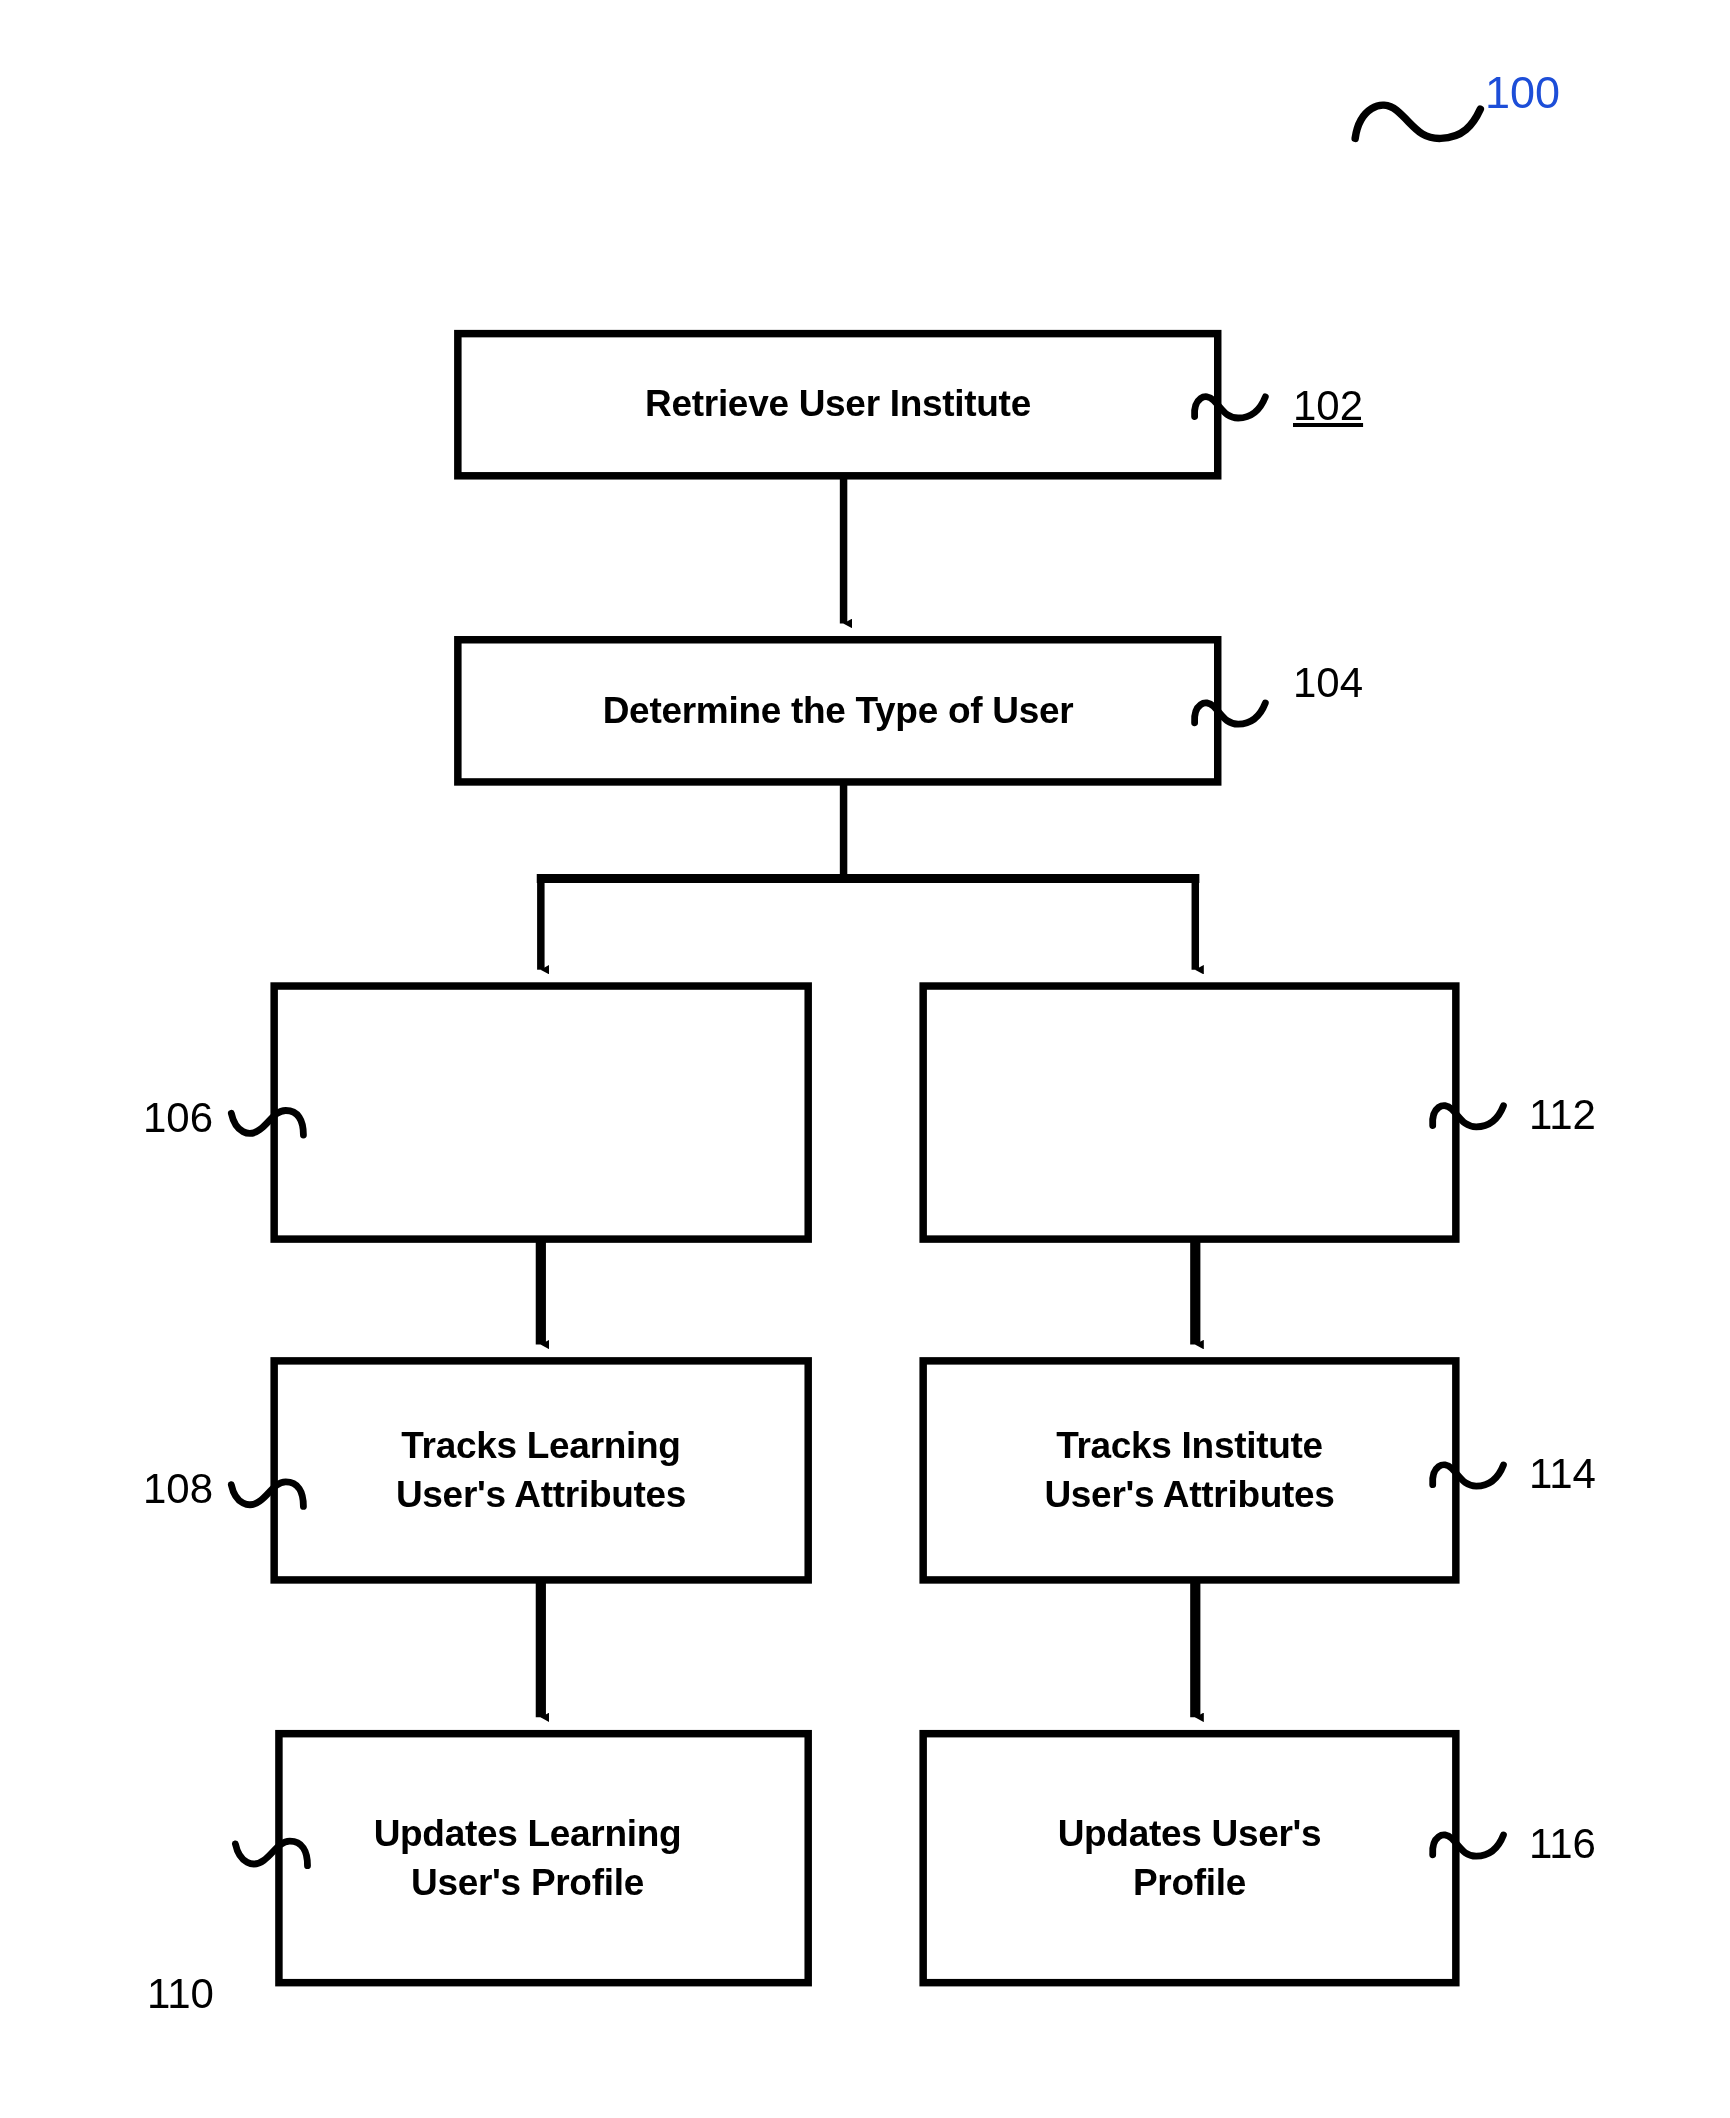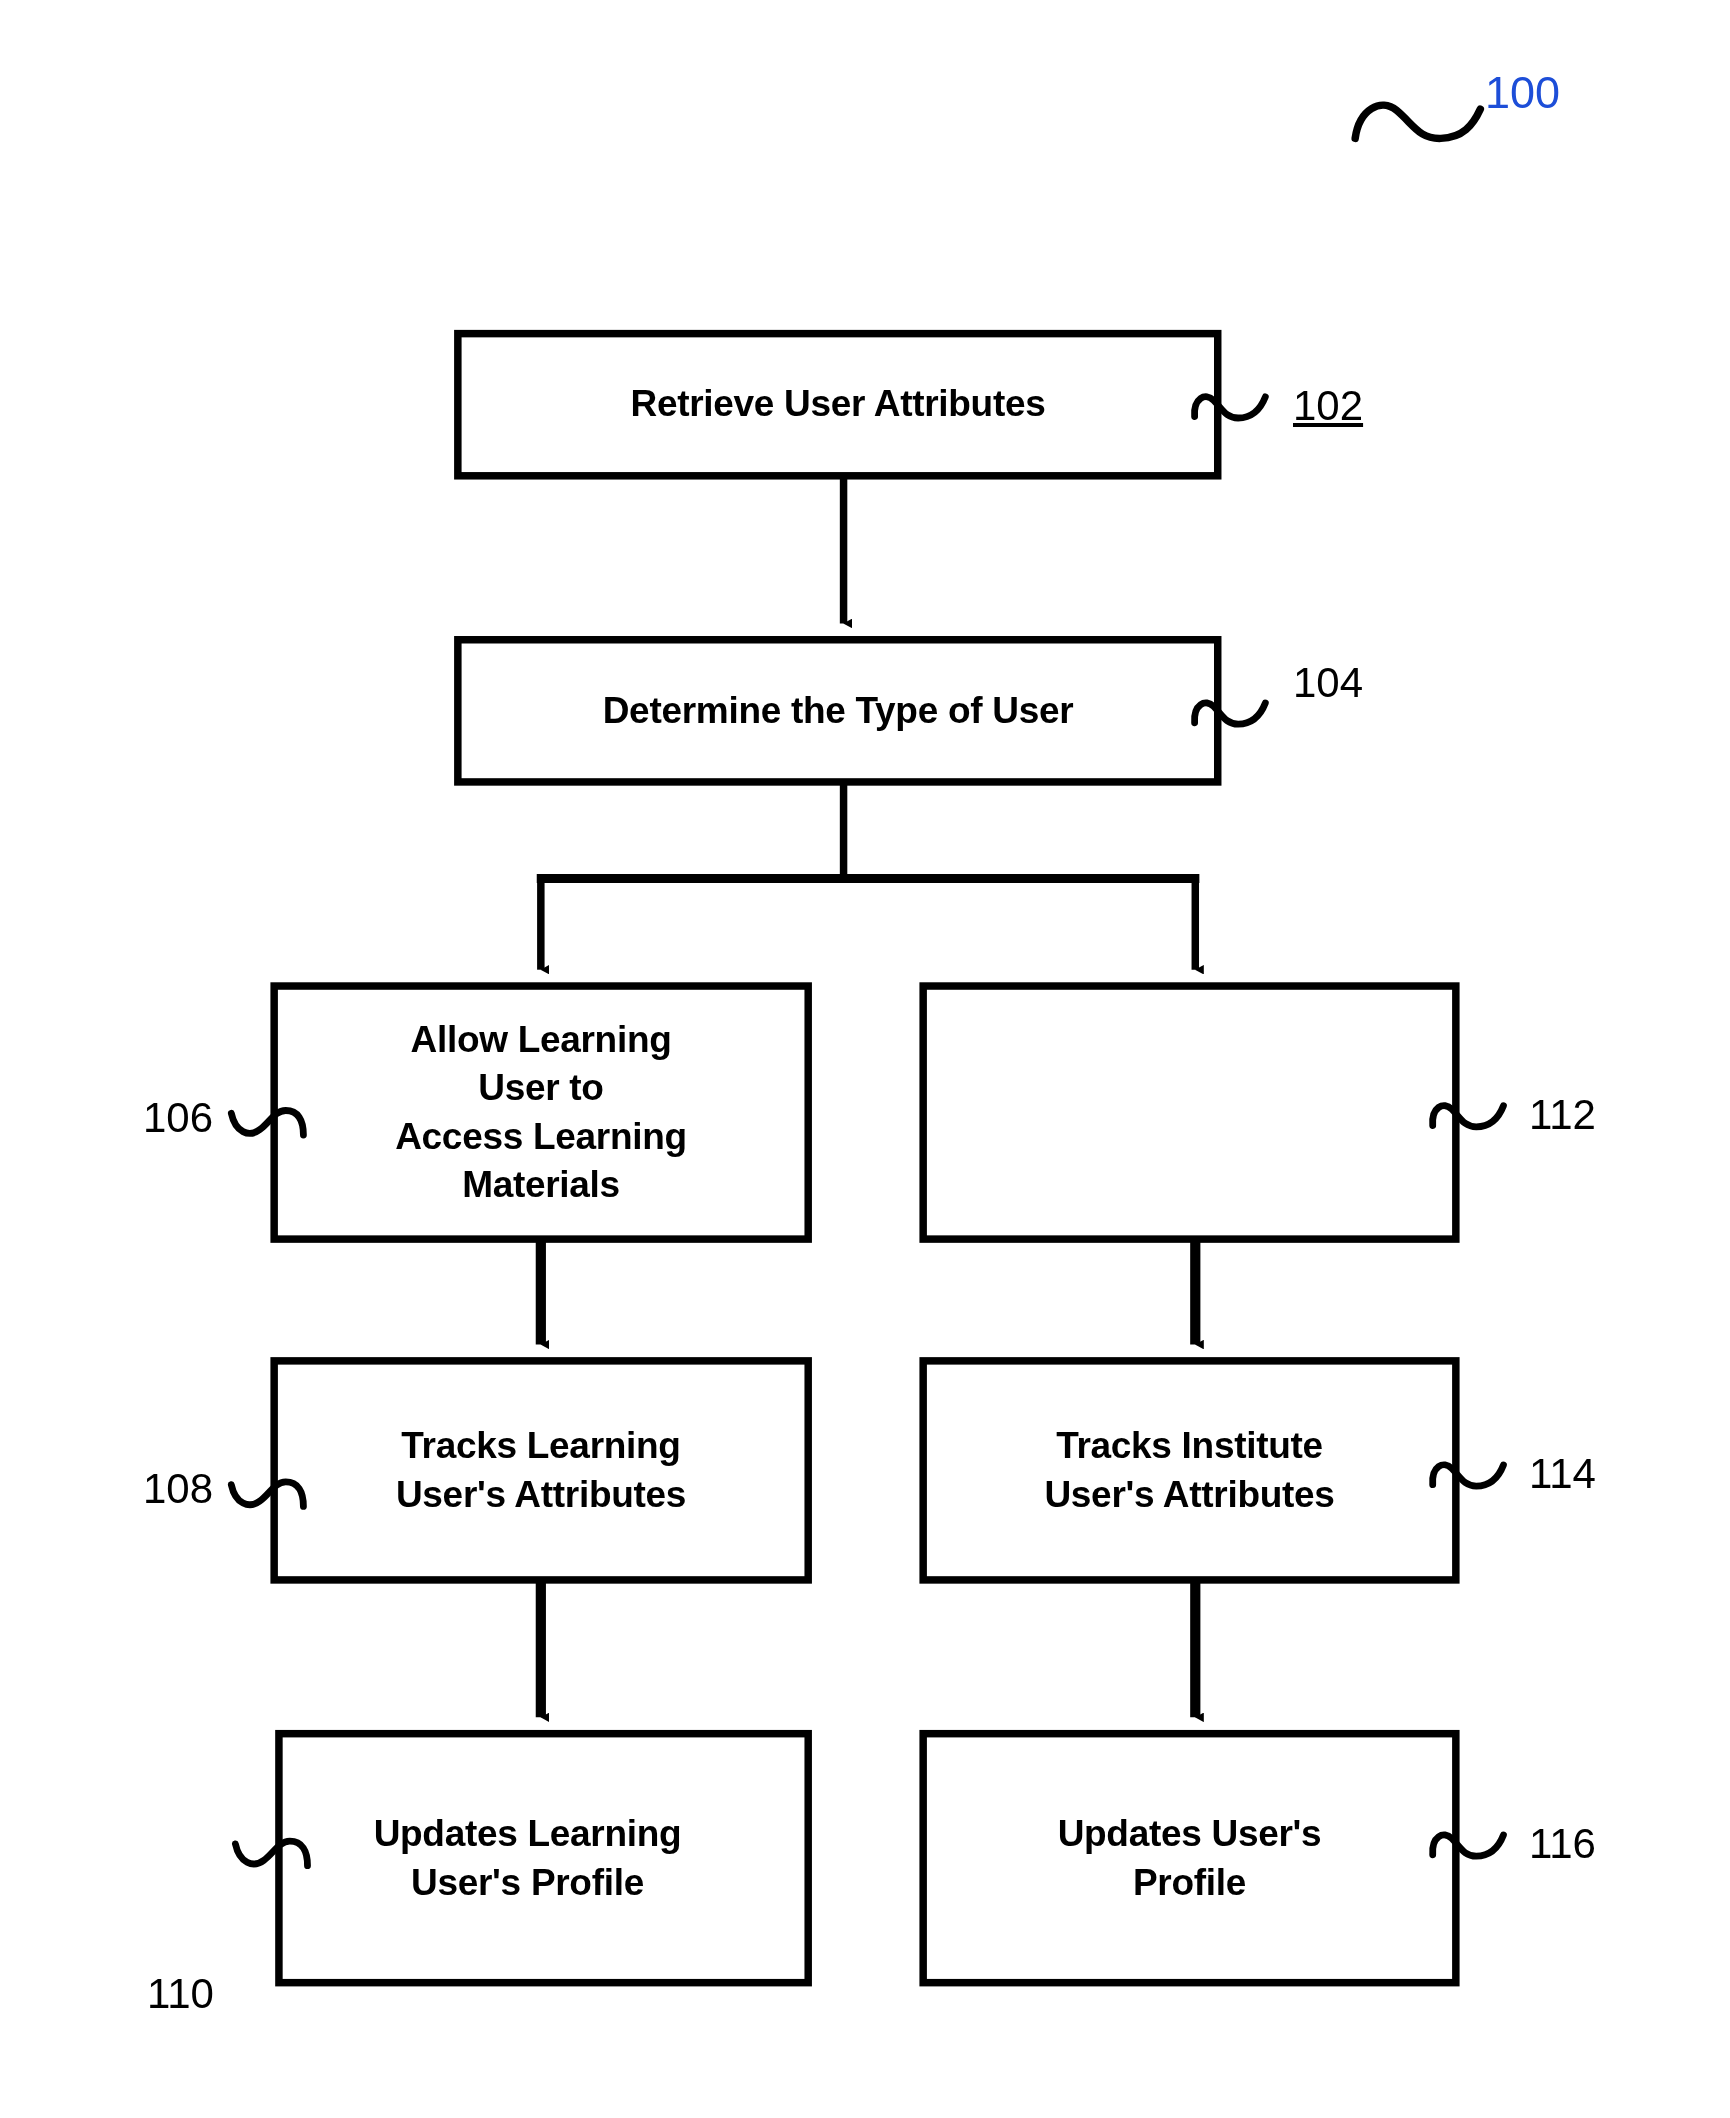--- a/index.html
+++ b/index.html
@@ -163,28 +163,24 @@
 
     <g>
       <path d="M 2106 2726 C 2104 2699, 2122 2690, 2134 2702 C 2146 2714, 2152 2728, 2170 2728
                C 2191 2728, 2203 2715, 2210 2697" fill="none" stroke="#000000" stroke-width="10" stroke-linecap="round" stroke-linejoin="round"></path>
     </g>
 
   </svg>
 
   <div class="fig-num" style="left:1485px; top:70px;">100</div>
 
-  <div class="box-label" style="left:458px; top:333px; width:760px; height:142px;">Retrieve User Attributes</div>
+  <div class="box-label" style="left:458px; top:333px; width:760px; height:142px;">Retrieve User Institute</div>
 
   <div class="box-label" style="left:458px; top:640px; width:760px; height:142px;">Determine the Type of User</div>
 
-  <div class="box-label" style="left:274px; top:986px; width:534px; height:253px;">Allow Learning
-User to
-Access Learning
-Materials</div>
 
   <div class="box-label" style="left:274px; top:1361px; width:534px; height:219px;">Tracks Learning
 User's Attributes</div>
 
   <div class="box-label" style="left:263px; top:1734px; width:529px; height:249px;">Updates Learning
 User's Profile</div>
 
 
   <div class="box-label" style="left:923px; top:1361px; width:533px; height:219px;">Tracks Institute
 User's Attributes</div>

